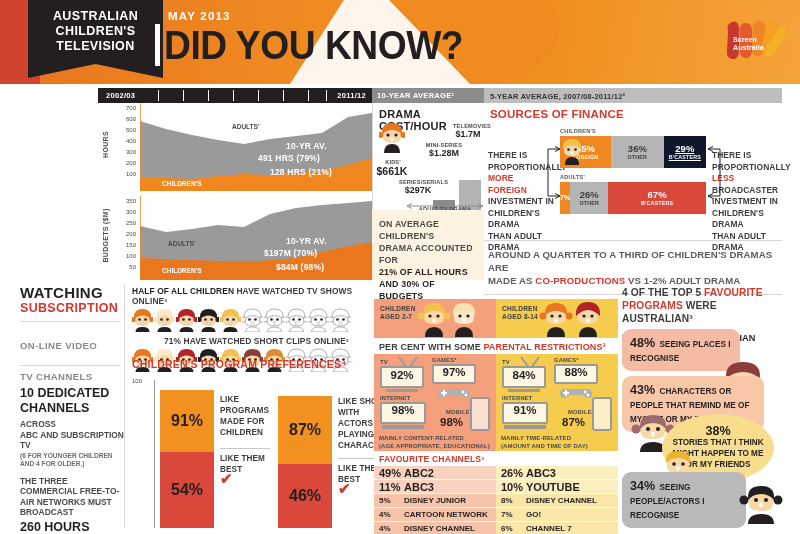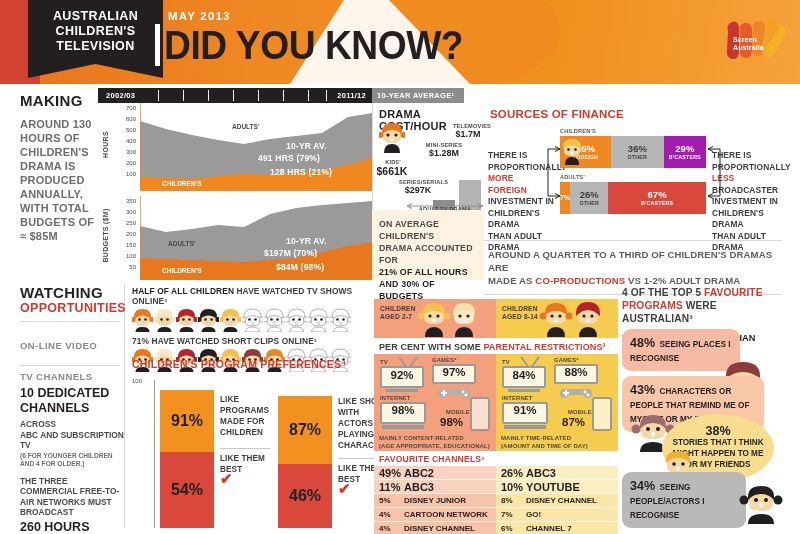--- a/index.html
+++ b/index.html
@@ -175,40 +175,36 @@
         <path d="M42 8 Q42 0 49 1 Q56 2 54 11 L50 30 Q48 39 42 37 Q36 35 38 27 Z" fill="#f4a024"></path>
         <path d="M53 14 Q55 6 60 9 Q64 13 59 21 L51 35 Q46 42 42 38 Q38 34 43 27 Z" fill="#f5b02a"></path>
         <text x="9" y="24" font-family="Liberation Sans, sans-serif" font-size="7.2" font-weight="bold" fill="#ffffff">Screen</text>
         <text x="9" y="32" font-family="Liberation Sans, sans-serif" font-size="7.2" font-weight="bold" fill="#ffffff">Australia</text>
       </svg>
     </div>
   </div>
 
   <div class="band-making">
 
-    <div class="making-left">
-      <div class="sec-label">MAKING</div>
-      <div class="blurb">AROUND 130 HOURS OF CHILDREN'S DRAMA IS PRODUCED ANNUALLY, WITH TOTAL BUDGETS OF ≈ $85M</div>
-    </div>
 
     <div class="tl" style="left:78px; top:0; width:274px;">
       <div class="tl-lbl" style="left:8px;">2002/03</div>
       <div class="tl-lbl" style="right:6px;">2011/12</div>
       <div class="tl-ticks">
         <i style="left:60px"></i>
           <i style="left:85px"></i>
           <i style="left:110px"></i>
           <i style="left:135px"></i>
         <i style="left:160px"></i>
           <i style="left:185px"></i>
           <i style="left:210px"></i>
           <i style="left:228px"></i>
       </div>
     </div>
-    <div class="tl-grey" style="left:352px; top:0; width:92px;">10-YEAR AVERAGE¹</div>
+    <div class="tl-grey" style="left:352px; top:0; width:120px;">10-YEAR AVERAGE¹</div>
 
     <div class="chartbox" style="left:78px; top:15px; width:274px; height:88px;">
       <div class="axis-title" style="left:-13px; top:38px; width:40px; text-align:center;">HOURS</div>
       <div style="position:absolute; left:18px; top:0; width:20px; height:88px;">
         <div class="ytick" style="top:2px;">700</div>
           <div class="ytick" style="top:13px;">600</div>
         <div class="ytick" style="top:24px;">500</div>
           <div class="ytick" style="top:35px;">400</div>
         <div class="ytick" style="top:46px;">300</div>
           <div class="ytick" style="top:57px;">200</div>
@@ -291,20 +287,21 @@
     </div>
 
     <div class="callout">
       <div>ON AVERAGE CHILDREN'S</div>
       <div>DRAMA ACCOUNTED FOR</div>
       <div style="color:#231f20;">21% OF ALL HOURS</div>
       <div style="color:#231f20;">AND 30% OF BUDGETS</div>
     </div>
 
     <div class="fin">
+      <div class="fin-hdr">5-YEAR AVERAGE, 2007/08-2011/12²</div>
       <div class="fin-title">SOURCES OF FINANCE</div>
 
       <div class="fin-side" style="left:4px; top:40px; width:66px;">
         THERE IS<br>PROPORTIONALLY<br><span class="hl">MORE FOREIGN</span><br>INVESTMENT IN<br>CHILDREN'S DRAMA<br>THAN ADULT DRAMA
       </div>
       <div class="fin-side" style="right:2px; top:40px; width:68px;">
         THERE IS<br>PROPORTIONALLY<br><span class="hl">LESS</span> <span>BROADCASTER</span><br>INVESTMENT IN<br>CHILDREN'S DRAMA<br>THAN ADULT DRAMA
       </div>
 
       <div style="position:absolute; left:76px; top:40px; width:146px;">
@@ -312,21 +309,21 @@
       </div>
       <div class="stackbar" style="left:76px; top:48px; width:146px;">
         <div class="seg" style="left:0; width:35%; background:#f0871f; color:#fff;">
           <span class="p">35%</span>
           <span class="n">FOREIGN</span>
         </div>
         <div class="seg" style="left:35%; width:36%; background:#b5b5b5; color:#3d3d3d;">
           <span class="p">36%</span>
           <span class="n">OTHER</span>
         </div>
-        <div class="seg" style="left:71%; width:29%; background:#a21caf; color:#fff;">
+        <div class="seg" style="left:71%; width:29%; background:#0f172a; color:#fff;text-decoration:underline;">
           <span class="p">29%</span>
           <span class="n">B'CASTERS</span>
         </div>
         <svg style="position:absolute; left:1px; top:3px;" width="22" height="26">
           <path d="M3 8 Q3 1 11 1 Q19 1 19 8 L19 12 Q19 17 11 17 Q3 17 3 12 Z" fill="#f7d9a8"></path>
           <path d="M2 8 Q2 0 11 0 Q20 0 20 8 L20 10 Q16 6.5 11 6.5 Q6 6.5 2 10 Z" fill="#f2c14e"></path>
           <circle cx="7.5" cy="10.5" r="1.3" fill="#231f20"></circle>
             <circle cx="14.5" cy="10.5" r="1.3" fill="#231f20"></circle>
           <ellipse cx="11" cy="14" rx="1.3" ry="1.7" fill="#ffffff"></ellipse>
           <path d="M4 26 Q4 18 11 18 Q18 18 18 26 Z" fill="#231f20"></path>
@@ -365,21 +362,21 @@
         <span>AROUND A QUARTER TO A THIRD OF CHILDREN'S DRAMAS ARE</span><br>
         <span>MADE AS </span><span class="hl">CO-PRODUCTIONS</span><span> VS 1-2% ADULT DRAMA</span>
       </div>
     </div>
   </div>
 
   <div class="band-watch">
 
     <div class="wl">
       <div class="sec-label">WATCHING</div>
-      <div class="sec-sub">OPPORTUNITIES</div>
+      <div class="sec-sub">SUBSCRIPTION</div>
       <div class="rule"></div>
       <div class="hd" style="margin-top:18px;">ON-LINE VIDEO</div>
       <div class="rule" style="margin-top:14px;"></div>
       <div class="hd">TV CHANNELS</div>
       <div class="big" style="margin-top:4px;">10 DEDICATED</div>
       <div style="line-height:14px;">
         <span class="big">CHANNELS</span>
         <span class="med">ACROSS</span>
       </div>
       <div class="med">ABC AND SUBSCRIPTION TV</div>
@@ -509,21 +506,21 @@
     <path d="M2 9 Q2 1 10.5 1 Q19 1 19 9 L19 11 Q15 7.5 10.5 7.5 Q6 7.5 2 11 Z" fill="#ffffff" stroke="#9a9a9a" stroke-width="0.8"></path>
     <circle cx="1" cy="11.5" r="2.6" fill="#ffffff" stroke="#9a9a9a" stroke-width="0.8"></circle>
     <circle cx="20" cy="11.5" r="2.6" fill="#ffffff" stroke="#9a9a9a" stroke-width="0.8"></circle>
     <circle cx="7.5" cy="11.5" r="1.3" fill="#231f20"></circle>
               <circle cx="13.5" cy="11.5" r="1.3" fill="#231f20"></circle>
     <ellipse cx="10.5" cy="15" rx="1.3" ry="1.7" fill="#ffffff" stroke="#9a9a9a" stroke-width="0.5"></ellipse>
     <path d="M3.5 24 Q3.5 19 10.5 19 Q17.5 19 17.5 24 Z" fill="#ffffff" stroke="#9a9a9a" stroke-width="0.8"></path>
   </svg>
           </span>
         </div>
-      <div class="stat-line" style="margin-top:4px;">71% HAVE WATCHED SHORT CLIPS ONLINE³</div>
+      <div class="stat-line" style="margin-top:4px;margin-left:32px;">71% HAVE WATCHED SHORT CLIPS ONLINE³</div>
       <div class="kidrow" id="pict2" style="margin-top:2px;">
           <span>
             <svg width="21" height="24" viewBox="0 0 21 24">
     <path d="M3 9 Q3 2 10.5 2 Q18 2 18 9 L18 13 Q18 18 10.5 18 Q3 18 3 13 Z" fill="#f7d9a8" stroke="none" stroke-width="0.8"></path>
     <path d="M2 9 Q2 1 10.5 1 Q19 1 19 9 L19 11 Q15 7.5 10.5 7.5 Q6 7.5 2 11 Z" fill="#e8771e" stroke="none" stroke-width="0.8"></path>
     <circle cx="1" cy="11.5" r="2.6" fill="#e8771e" stroke="none" stroke-width="0.8"></circle>
     <circle cx="20" cy="11.5" r="2.6" fill="#e8771e" stroke="none" stroke-width="0.8"></circle>
     <circle cx="7.5" cy="11.5" r="1.3" fill="#231f20"></circle>
               <circle cx="13.5" cy="11.5" r="1.3" fill="#231f20"></circle>
     <ellipse cx="10.5" cy="15" rx="1.3" ry="1.7" fill="#ffffff" stroke="#9a9a9a" stroke-width="0.5"></ellipse>

